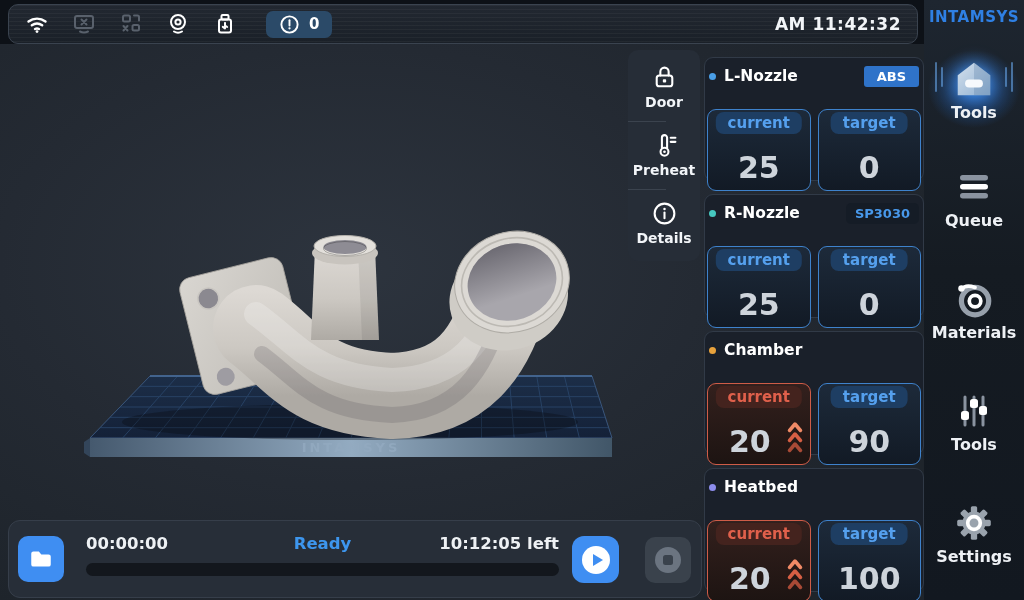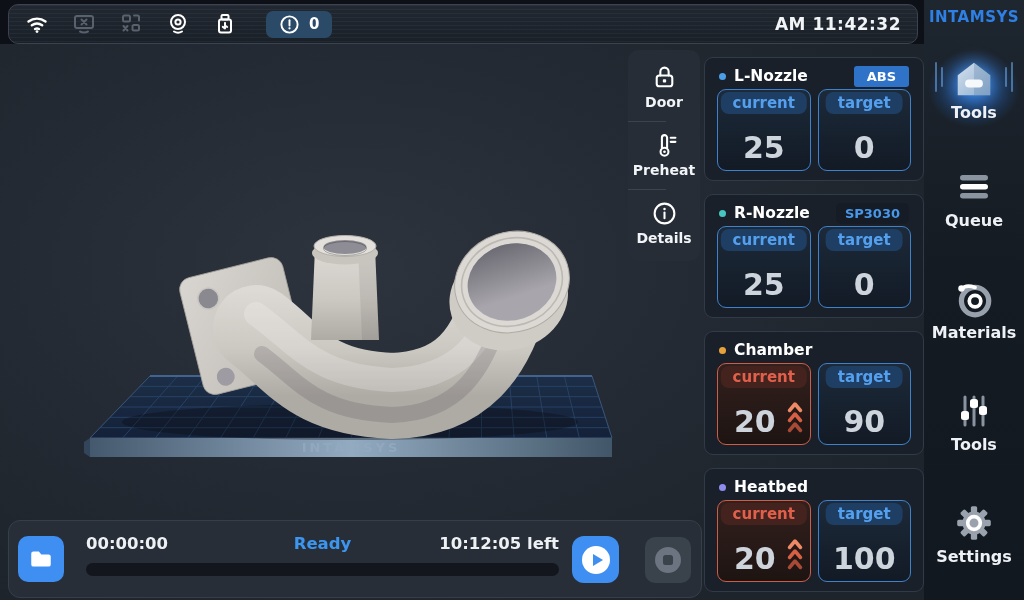--- a/index.html
+++ b/index.html
@@ -45,31 +45,31 @@
     background:#262d37; border-radius:10px; padding:10px 0 10px;
     display:flex; flex-direction:column; }
   .qa-item { display:flex; flex-direction:column; align-items:center; padding:4px 0 5px; cursor:pointer; }
   .qa-label { margin-top:3px; color:#f2f5f8; font-weight:bold; font-size:14px; }
   .qa-sep { width:38px; height:1px; background:#3b434e; margin:6px 0; }
 
   
   .temp-col { position:absolute; left:704px; top:57px; width:220px;
     display:flex; flex-direction:column; gap:13px; }
   .temp-panel { height:124px; background:#1a202a; border:1px solid #313a47;
-    border-radius:9px; padding:5px 12px; }
+    border-radius:9px; padding:5px 2px; }
   .tp-head { display:flex; align-items:center; height:26px; padding:0 2px; }
   .dot { width:7px; height:7px; border-radius:50%; }
   .dot-blue{background:#4a9fe8;} .dot-teal{background:#46c8c0;}
   .dot-orange{background:#e8a23c;} .dot-purple{background:#8d8ded;}
   .tp-name { color:#ffffff; font-weight:bold; font-size:15.5px; margin-left:8px; }
   .badge-solid { margin-left:auto; background:#2f73c9; color:#fff; font-weight:bold;
     font-size:13px; padding:3px 13px; border-radius:3px; }
   .badge-ghost { margin-left:auto; background:#151c26; color:#4898ea; font-weight:bold;
     font-size:13px; padding:3px 9px; border-radius:5px; }
-  .tp-cards { display:flex; gap:7px; margin-top:0; }
+  .tp-cards { display:flex; gap:7px; margin-top:20px; }
   .tcard { position:relative; flex:1; height:82px; border-radius:9px; }
   .tcard.blue { border:1.5px solid #3e82cc; background:linear-gradient(180deg,#1d2a3a 0%,#121a25 100%); }
   .tcard.red  { border:1.5px solid #cf5c47; background:linear-gradient(180deg,#34201d 0%,#1d1412 100%);
                 background:linear-gradient(180deg,#33201d 0%,#1d1412 100%); }
   .tlabel { position:absolute; top:2px; left:50%; transform:translateX(-50%);
     font-weight:bold; font-size:15px; padding:2px 12px; border-radius:8px; white-space:nowrap; }
   .blue .tlabel { background:#1e3e63; color:#55a0ee; }
   .red  .tlabel { background:#44231e; color:#e0604b; }
   .tvalue { position:absolute; left:0; right:0; top:40px; text-align:center;
     color:#ced4db; font-weight:bold; font-size:30px; }

